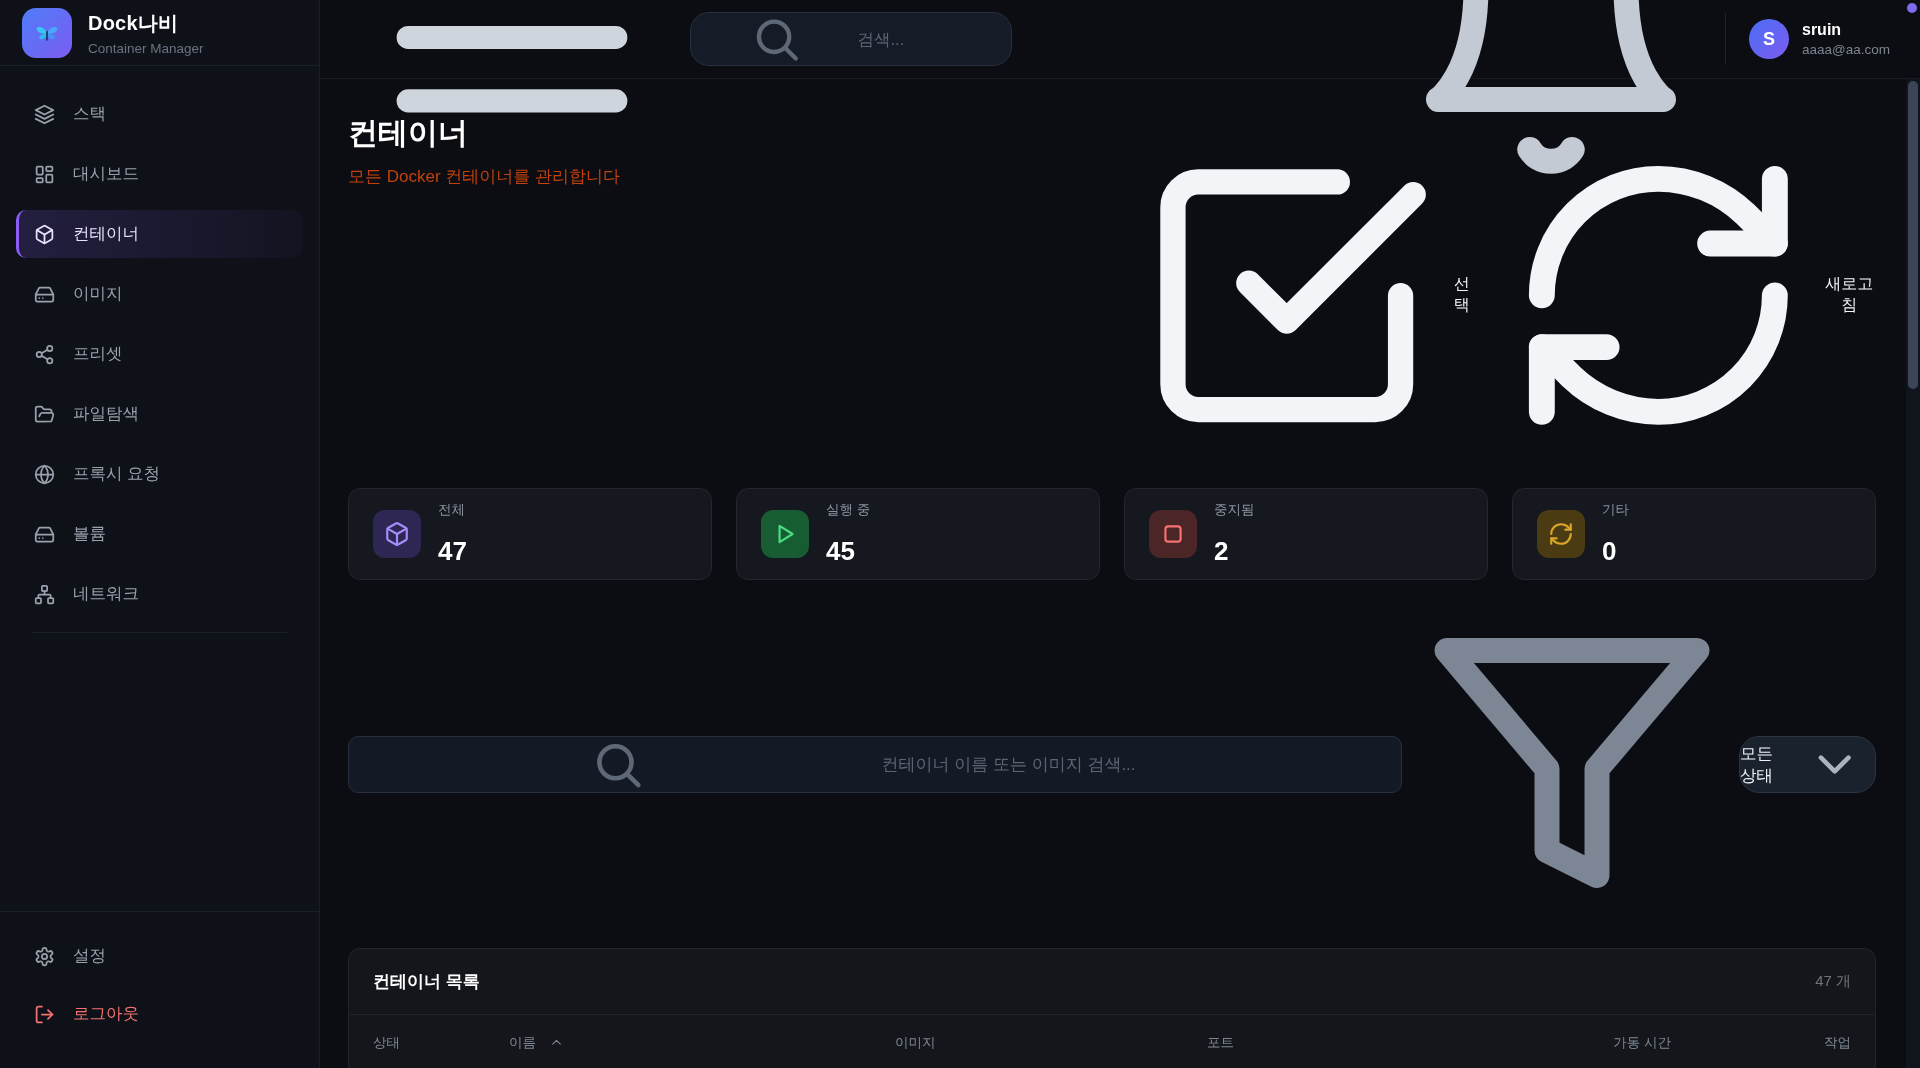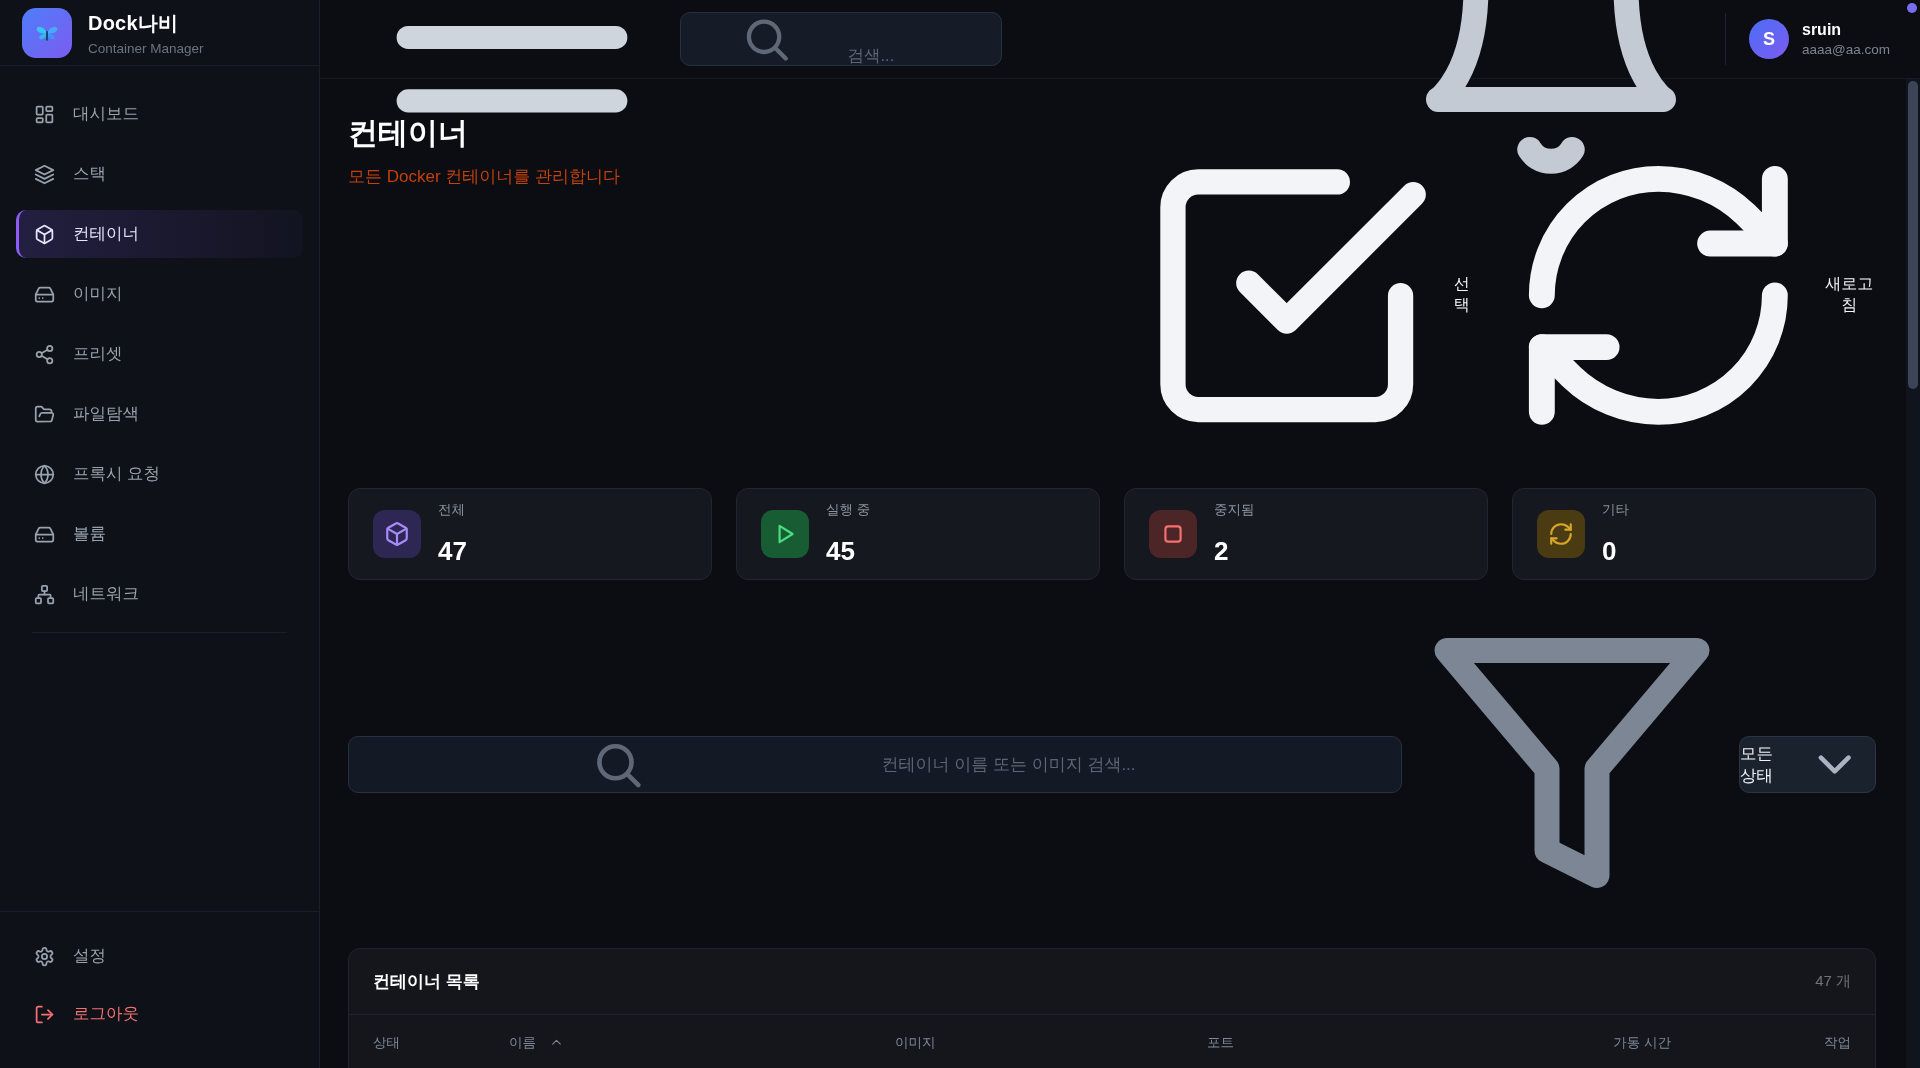--- a/index.html
+++ b/index.html
@@ -19,21 +19,21 @@
   .nav-item .ico { width:21px; height:21px; flex:none; }
   .nav-item.active { background:linear-gradient(90deg,rgba(130,92,246,.18),rgba(130,92,246,.04)); border-left:3px solid #8b5cf6; padding-left:15px; color:#e8e3fb; border-top-left-radius:10px; border-bottom-left-radius:10px; }
   .nav-divider { height:1px; background:#1b1f28; margin:14px 16px 0 16px; }
   .sidebar-footer { border-top:1px solid #1a1e27; padding:20px 16px; }
   .sidebar-footer .nav-item { margin-bottom:10px; }
   .nav-item.logout { color:#f47171; }
 
   
   .topbar { position:absolute; left:320px; right:0; top:0; height:79px; background:#0b0d12; border-bottom:1px solid #161a22; display:flex; align-items:center; z-index:2; }
   .hamburger { margin-left:42px; color:#cfd5dd; cursor:pointer; }
-  .search-box { margin-left:18px; width:322px; height:54px; background:#151c28; border:1px solid #27303f; border-radius:10px; display:flex; align-items:flex-end; gap:13px; padding:0 17px; }
+  .search-box { margin-left:28px; width:322px; height:54px; background:#151c28; border:1px solid #27303f; border-radius:19px; display:flex; align-items:center; gap:13px; padding:0 17px; }
   .search-box input { background:transparent; border:none; outline:none; color:#dfe4ea; font-size:16.5px; width:100%; font-family:inherit; }
   .search-box input::placeholder { color:#5c6575; }
   .search-ico { color:#5f6876; }
   .topbar-right { margin-left:auto; display:flex; align-items:center; padding-right:30px; }
   .bell { color:#c3cad4; cursor:pointer; }
   .tb-divider { width:1px; height:52px; background:#1d222c; margin:0 23px 0 24px; }
   .avatar { width:40px; height:40px; border-radius:50%; background:linear-gradient(135deg,#4b6df5,#7c5cf0); color:#fff; font-size:18px; font-weight:bold; display:flex; align-items:center; justify-content:center; flex:none; }
   .user-meta { margin-left:13px; }
   .user-name { font-size:16px; font-weight:bold; color:#fff; }
   .user-email { font-size:13.5px; color:#7c8492; margin-top:3px; }
@@ -52,21 +52,21 @@
   .stat-card { flex:1; height:92px; background:#16181f; border:1px solid #23262f; border-radius:12px; display:flex; align-items:center; gap:17px; padding:0 24px; }
   .stat-tile { width:48px; height:48px; border-radius:12px; display:flex; align-items:center; justify-content:center; flex:none; }
   .stat-label { font-size:13.5px; color:#8b93a1; }
   .stat-value { font-size:26px; font-weight:bold; color:#fff; margin-top:17px; }
 
   .filter-row { display:flex; align-items:center; margin:33px 44px 0 28px; }
   .filter-search { flex:1; height:57px; background:#141a25; border:1px solid #27303f; border-radius:10px; display:flex; align-items:center; gap:13px; padding:0 18px; }
   .filter-search input { background:transparent; border:none; outline:none; color:#dfe4ea; font-size:17px; width:100%; font-family:inherit; }
   .filter-search input::placeholder { color:#5c6575; }
   .funnel { color:#7d8694; margin:0 17px 0 20px; cursor:pointer; }
-  .status-dropdown { width:137px; height:57px; background:#1a222e; border:1px solid #2b3442; border-radius:10px; display:flex; align-items:center; justify-content:center; gap:11px; font-size:16.5px; color:#eef1f5; cursor:pointer; }
+  .status-dropdown { width:137px; height:57px; background:#1a222e; border:1px solid #2b3442; border-radius:20px; display:flex; align-items:center; justify-content:center; gap:11px; font-size:16.5px; color:#eef1f5; cursor:pointer; }
   .status-dropdown .ico { color:#aab3c0; }
 
   
   .table-card { margin:31px 44px 0 28px; background:#14161c; border:1px solid #20242e; border-radius:12px; height:680px; overflow:hidden; }
   .table-header { height:66px; display:flex; align-items:center; justify-content:space-between; padding:0 24px; border-bottom:1px solid #1f232d; }
   .table-title { font-size:17px; font-weight:bold; color:#fff; }
   .table-count { font-size:15px; color:#737373; }
   .grid-cols { display:grid; grid-template-columns:136px 386px 312px 1fr 160px 180px; align-items:center; padding:0 24px; }
   .thead { height:57px; border-bottom:1px solid #1f232d; color:#7e8795; font-size:13.5px; }
   .th-name { display:flex; align-items:center; gap:14px; cursor:pointer; }
@@ -95,37 +95,37 @@
       <div>
         <div class="app-title">Dock나비</div>
         <div class="app-subtitle">Container Manager</div>
       </div>
     </div>
 
     <nav class="nav" id="nav-list">
         <div class="nav-item">
     <span class="ico" style="width: 21px; height: 21px;">
             <svg viewBox="0 0 24 24" width="100%" height="100%" fill="none" stroke="currentColor" stroke-width="2" stroke-linecap="round" stroke-linejoin="round">
+              <path d="M12 2 2 7l10 5 10-5-10-5z"></path>
+              <path d="m2 12 10 5 10-5"></path>
+              <path d="m2 17 10 5 10-5"></path>
+            </svg>
+          </span>
+    <span class="nav-label">스택</span>
+  </div>
+        <div class="nav-item">
+    <span class="ico" style="width: 21px; height: 21px;">
+            <svg viewBox="0 0 24 24" width="100%" height="100%" fill="none" stroke="currentColor" stroke-width="2" stroke-linecap="round" stroke-linejoin="round">
               <rect x="3" y="3" width="7" height="9" rx="1"></rect>
               <rect x="14" y="3" width="7" height="5" rx="1"></rect>
               <rect x="14" y="12" width="7" height="9" rx="1"></rect>
               <rect x="3" y="16" width="7" height="5" rx="1"></rect>
             </svg>
           </span>
     <span class="nav-label">대시보드</span>
-  </div>
-        <div class="nav-item">
-    <span class="ico" style="width: 21px; height: 21px;">
-            <svg viewBox="0 0 24 24" width="100%" height="100%" fill="none" stroke="currentColor" stroke-width="2" stroke-linecap="round" stroke-linejoin="round">
-              <path d="M12 2 2 7l10 5 10-5-10-5z"></path>
-              <path d="m2 12 10 5 10-5"></path>
-              <path d="m2 17 10 5 10-5"></path>
-            </svg>
-          </span>
-    <span class="nav-label">스택</span>
   </div>
         <div class="nav-item active">
     <span class="ico" style="width: 21px; height: 21px;">
             <svg viewBox="0 0 24 24" width="100%" height="100%" fill="none" stroke="currentColor" stroke-width="2" stroke-linecap="round" stroke-linejoin="round">
               <path d="M21 8a2 2 0 0 0-1-1.73l-7-4a2 2 0 0 0-2 0l-7 4A2 2 0 0 0 3 8v8a2 2 0 0 0 1 1.73l7 4a2 2 0 0 0 2 0l7-4A2 2 0 0 0 21 16Z"></path>
               <path d="M3.3 7 12 12l8.7-5"></path>
               <path d="M12 22V12"></path>
             </svg>
           </span>
     <span class="nav-label">컨테이너</span>

